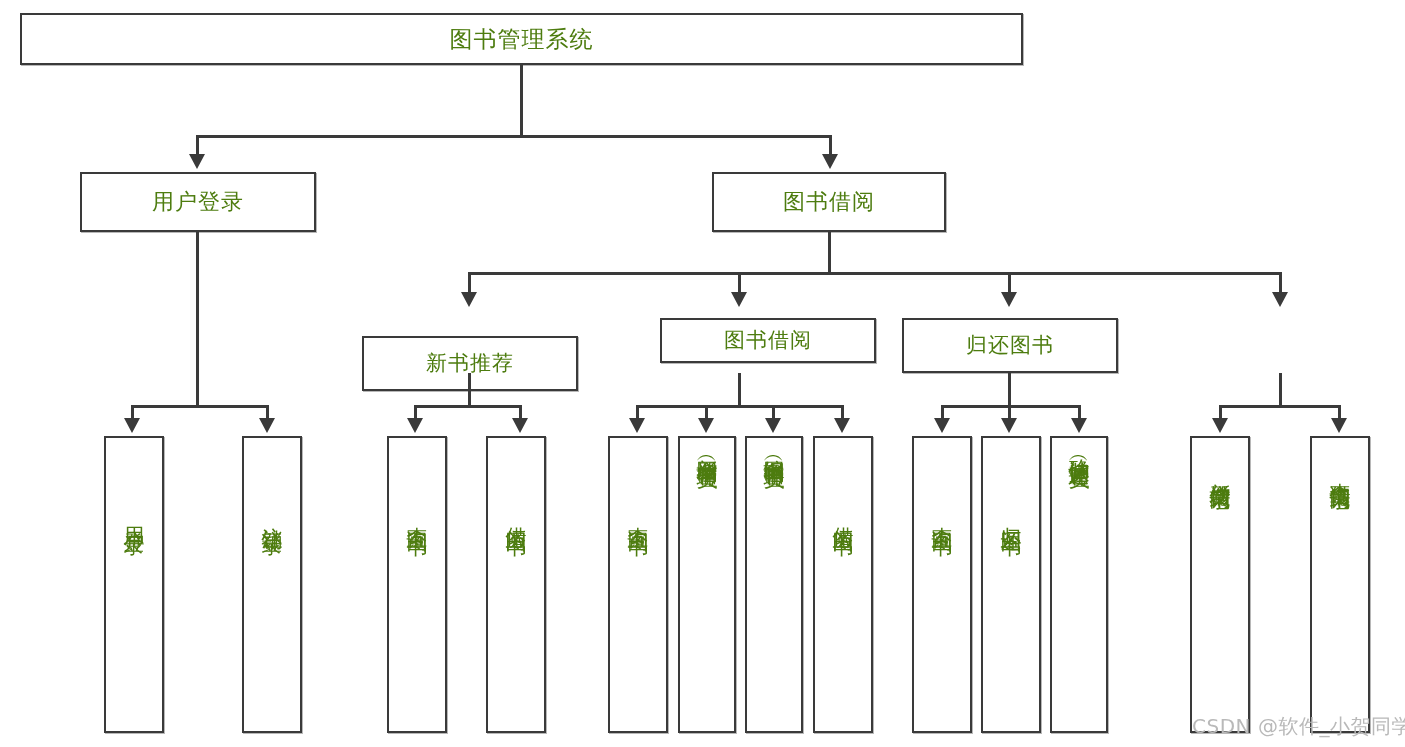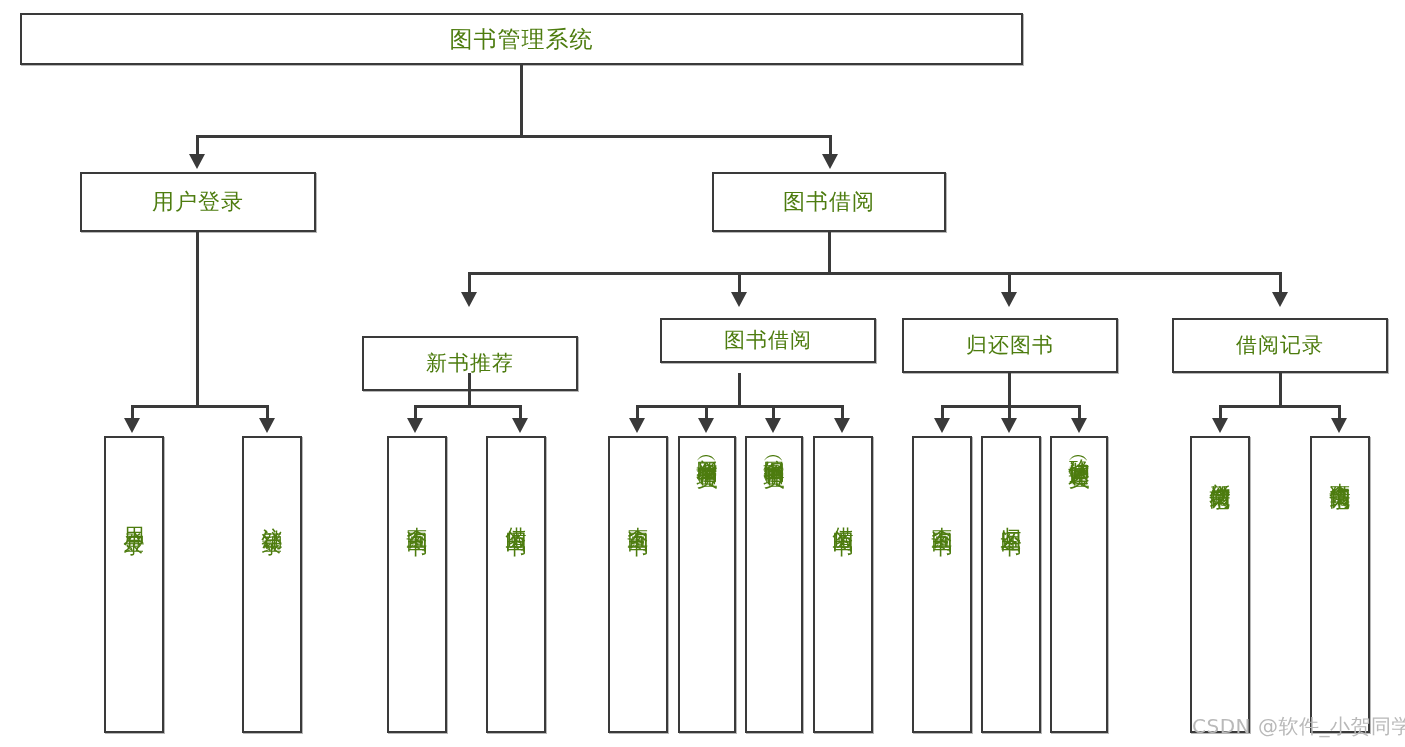--- a/index.html
+++ b/index.html
@@ -128,23 +128,20 @@
 
   <div class="node lvl3" style="left:362px; top:336px; width:216px; height:55px;">
     <span class="label">新书推荐</span>
   </div>
   <div class="node lvl3" style="left:660px; top:318px; width:216px; height:45px;">
     <span class="label">图书借阅</span>
   </div>
   <div class="node lvl3" style="left:902px; top:318px; width:216px; height:55px;">
     <span class="label">归还图书</span>
   </div>
-  <div class="node lvl3" style="left:1172px; top:318px; width:216px; height:55px;">
-    <span class="label">借阅记录</span>
-  </div>
 
   <div class="vline" style="left:468px; top:373px; width:3px; height:34px;"></div>
   <div class="hline" style="left:414px; top:405px; width:108px; height:3px;"></div>
   <div class="vline" style="left:414px; top:405px; width:3px; height:15px;"></div>
   <div class="arrow" style="left:407px; top:418px;"></div>
   <div class="vline" style="left:519px; top:405px; width:3px; height:15px;"></div>
   <div class="arrow" style="left:512px; top:418px;"></div>
 
   <div class="vline" style="left:738px; top:373px; width:3px; height:34px;"></div>
   <div class="hline" style="left:636px; top:405px; width:208px; height:3px;"></div>

